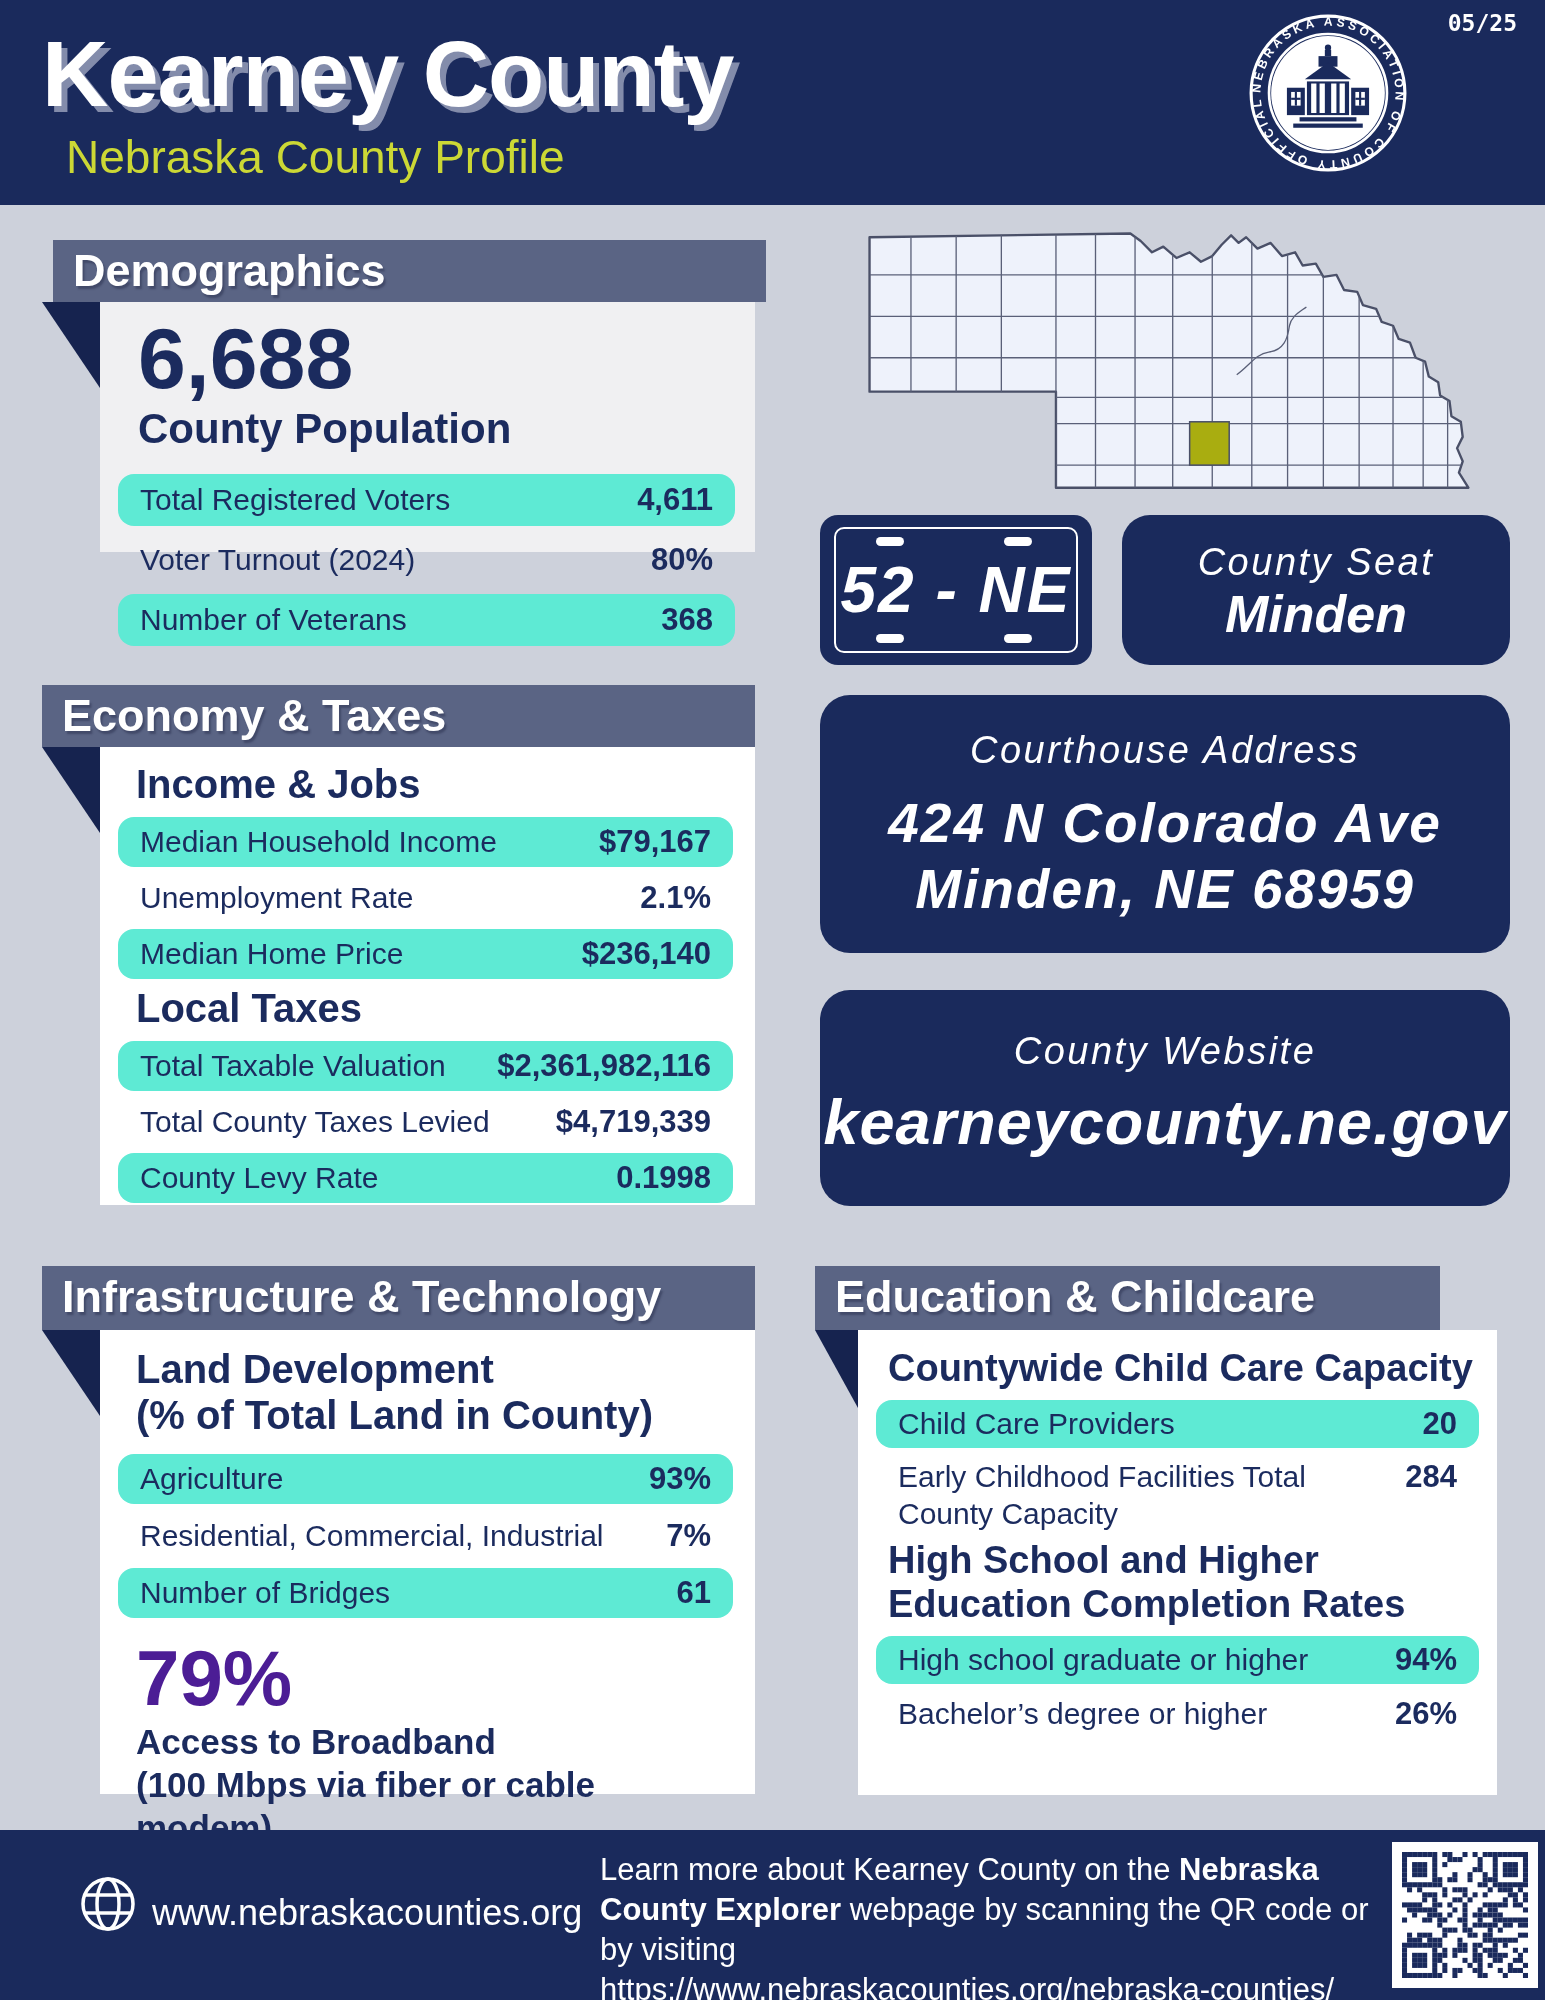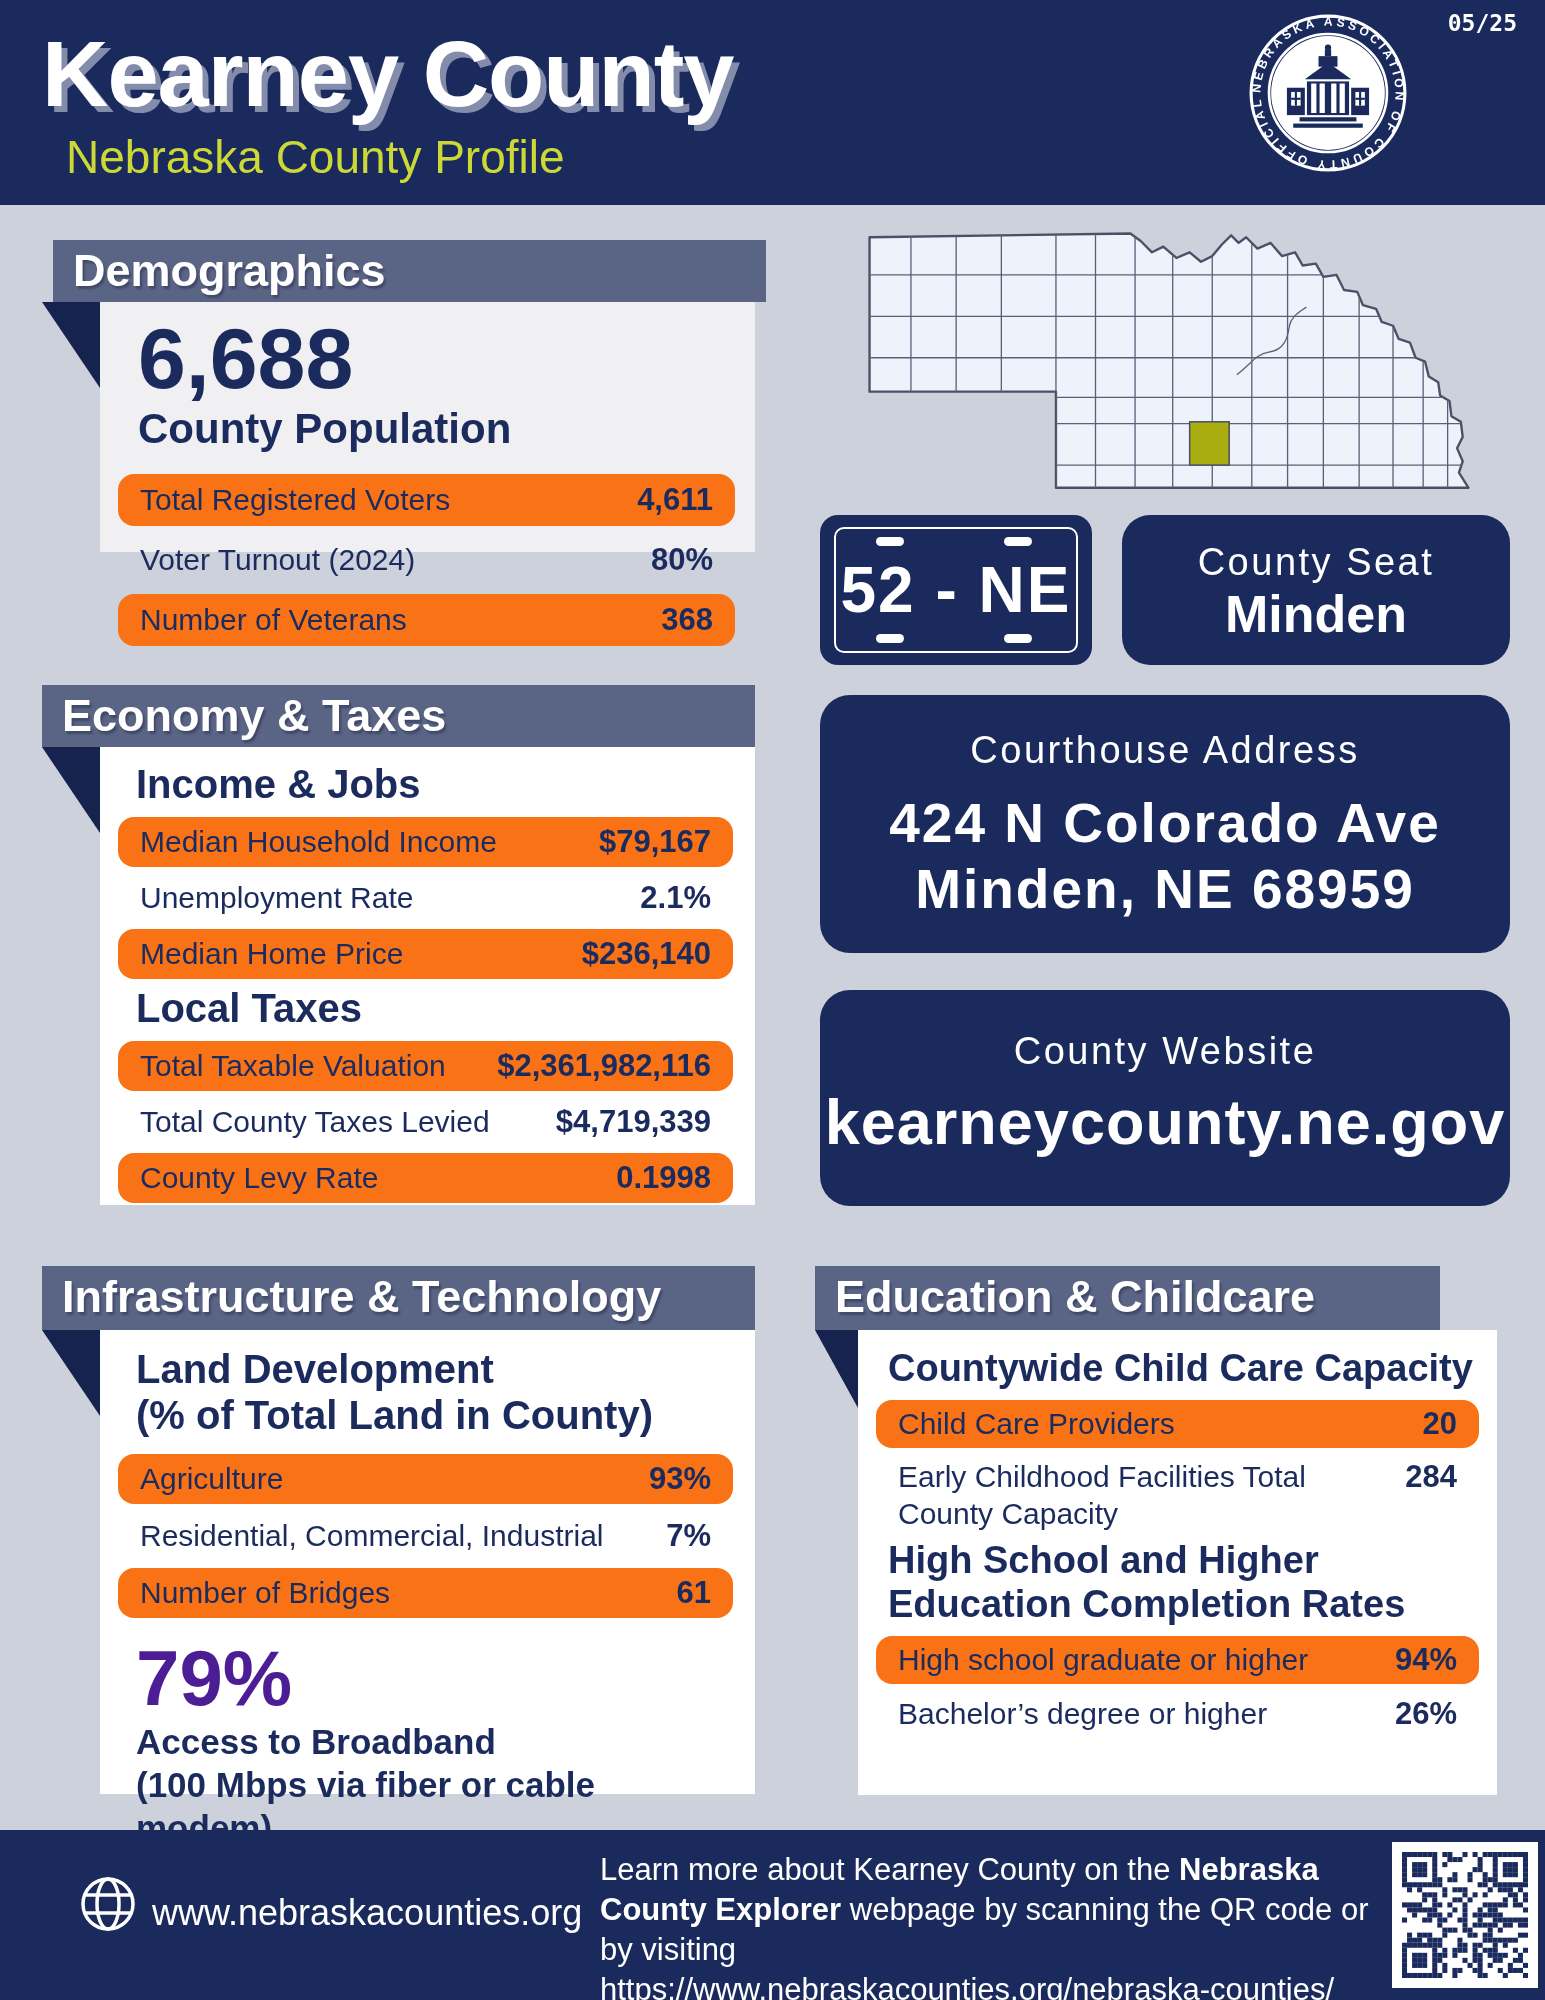--- a/index.html
+++ b/index.html
@@ -18,21 +18,21 @@
   
   .section-bar{position:absolute;background:#5a6484;color:#fff;font-weight:700;font-size:45px;
                line-height:62px;padding-left:20px;box-sizing:border-box;
                text-shadow:2px 3px 2px rgba(30,36,64,.40);white-space:nowrap;overflow:hidden;}
   .fold{position:absolute;background:#16234f;clip-path:polygon(0 0,100% 0,100% 100%);}
   .card{position:absolute;background:#ffffff;box-sizing:border-box;}
   .card h3{margin:0;font-size:40px;font-weight:700;color:#1b2b5e;line-height:46px;}
 
   .stat-row{display:flex;justify-content:space-between;align-items:center;height:52px;
             margin-bottom:8px;padding:0 22px;border-radius:16px;font-size:30px;color:#1b2b5e;}
-  .stat-row.pill{background:#f97316;}
+  .stat-row.pill{background:#5eead4;}
   .stat-row .lbl{font-weight:400;}
   .stat-row .val{font-weight:700;font-size:31px;white-space:nowrap;}
 
   
   .bar-demographics{left:53px;top:240px;width:713px;height:62px;}
   .fold-demographics{left:42px;top:302px;width:58px;height:86px;}
   .card-demographics{left:100px;top:302px;width:655px;height:250px;background:#f0f0f2;padding:8px 20px 0 38px;}
   .big-number{font-size:86px;font-weight:700;color:#1b2b5e;line-height:96px;}
   .big-number-label{font-size:42px;font-weight:700;color:#1b2b5e;line-height:46px;margin-bottom:22px;}
   .card-demographics .rows{margin-left:-20px;margin-right:0;}
@@ -51,21 +51,21 @@
   .fold-infrastructure{left:42px;top:1330px;width:58px;height:86px;}
   .card-infrastructure{left:100px;top:1330px;width:655px;height:464px;padding:16px 22px 0 36px;}
   .card-infrastructure .rows{margin-left:-18px;margin-top:16px;}
   .card-infrastructure .stat-row{height:50px;margin-bottom:7px;}
   .broadband-pct{font-size:78px;font-weight:700;color:#4c1d95;line-height:84px;margin-top:18px;}
   .broadband-label{font-size:35px;font-weight:700;color:#1b2b5e;line-height:43px;}
 
   
   .map-wrap{position:absolute;left:862px;top:212px;width:612px;height:284px;}
 
-  .navy-box{position:absolute;background:#1a2a5c;border-radius:26px;color:#ffffff;text-align:center;box-sizing:border-box;}
+  .navy-box{position:absolute;background:#1a2a5c;border-radius:26px;color:#ffffff;text-align:center;box-sizing:border-box;font-style:italic;}
   .box-label{font-size:38px;font-weight:400;letter-spacing:2.5px;color:#ffffff;}
   .box-value{font-weight:700;color:#ffffff;}
 
   .plate-box{left:820px;top:515px;width:272px;height:150px;border-radius:18px;}
   .plate-inner{position:absolute;left:14px;right:14px;top:12px;bottom:12px;border:2px solid #ffffff;border-radius:10px;}
   .plate-num{position:absolute;left:0;right:0;top:38px;font-size:64px;font-weight:700;letter-spacing:2px;}
   .slot{position:absolute;width:28px;height:9px;background:#ffffff;border-radius:5px;}
   .slot.tl{left:56px;top:22px;}  .slot.tr{left:184px;top:22px;}
   .slot.bl{left:56px;bottom:22px;} .slot.br{left:184px;bottom:22px;}
 

